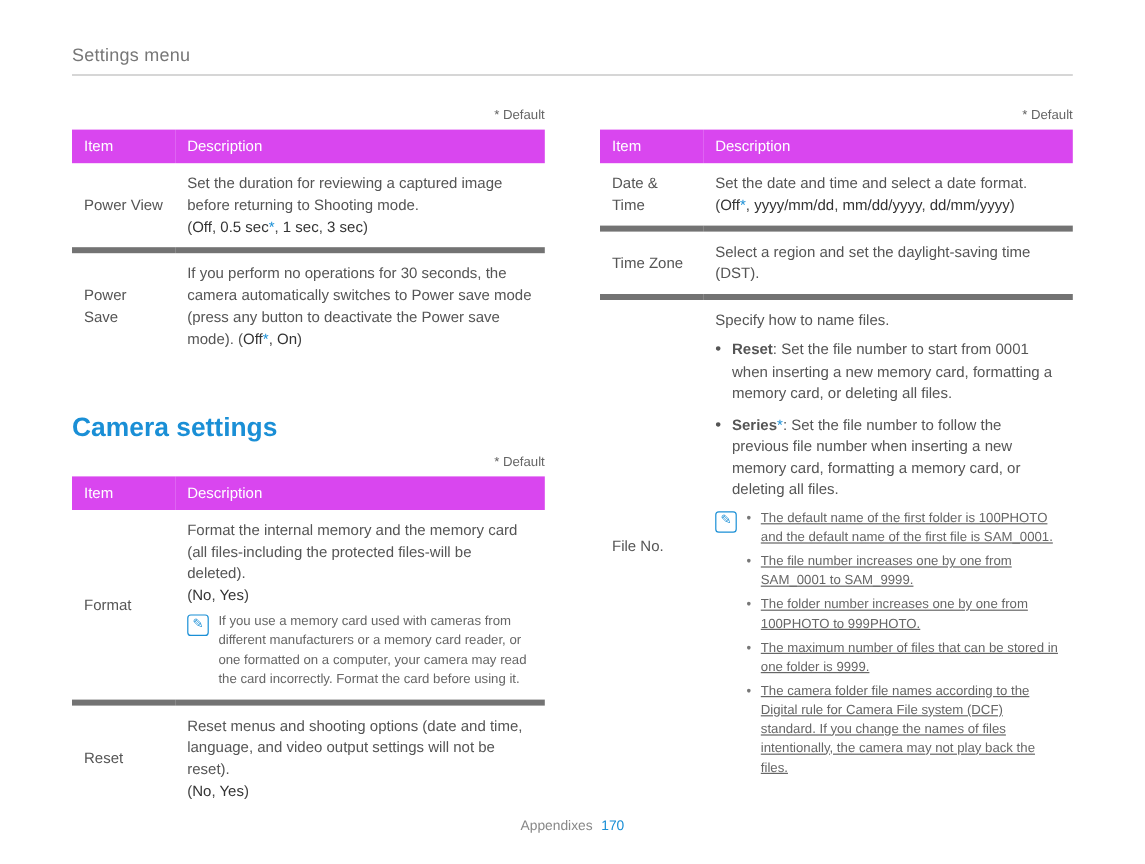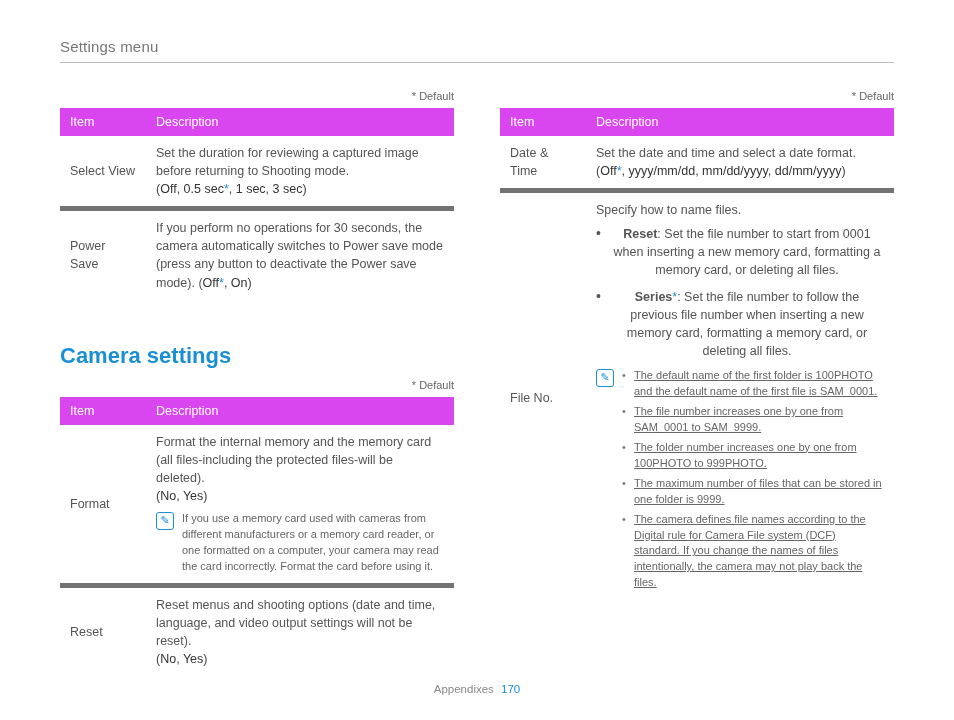--- a/index.html
+++ b/index.html
@@ -90,21 +90,20 @@
     margin-top: 1px;
   }
   .note-text, .note-list {
     font-size: 11px;
     color: #666;
     line-height: 1.45;
   }
   ul.desc-bullets {
     list-style: none;
     margin: 6px 0 0 0;
-    text-align: center;
   }
   ul.desc-bullets > li {
     position: relative;
     padding-left: 14px;
     margin-bottom: 8px;
   }
   ul.desc-bullets > li::before {
     content: "•";
     position: absolute;
     left: 0;
@@ -152,21 +151,21 @@
     <div class="default-note">* Default</div>
     <table class="settings">
       <thead>
         <tr>
           <th>Item</th>
           <th>Description</th>
         </tr>
       </thead>
       <tbody>
         <tr>
-          <td class="item">Select View</td>
+          <td class="item">Power View</td>
           <td>
             <span>Set the duration for reviewing a captured image before returning to Shooting mode.</span><br>
             <span class="opt">
               <span>(</span><b>Off</b><span>, </span><b>0.5 sec</b><span class="star">*</span><span>, </span><b>1 sec</b><span>, </span><b>3 sec</b><span>)</span>
             </span>
           </td>
         </tr>
         <tr>
           <td class="item">Power Save</td>
           <td>
@@ -219,37 +218,41 @@
           <th>Description</th>
         </tr>
       </thead>
       <tbody>
         <tr>
           <td class="item">Date &amp; Time</td>
           <td>
             <span>Set the date and time and select a date format.</span><br>
             <span class="opt"><span>(</span><b>Off</b><span class="star">*</span><span>, </span><b>yyyy/mm/dd</b><span>, </span><b>mm/dd/yyyy</b><span>, </span><b>dd/mm/yyyy</b><span>)</span></span>
           </td>
+        </tr>
+        <tr>
+          <td class="item">Time Zone</td>
+          <td><span>Select a region and set the daylight-saving time (DST).</span></td>
         </tr>
         <tr>
           <td class="item">File No.</td>
           <td>
             <span>Specify how to name files.</span>
             <ul class="desc-bullets">
               <li><b>Reset</b><span>: Set the file number to start from 0001 when inserting a new memory card, formatting a memory card, or deleting all files.</span></li>
               <li><b>Series</b><span class="star">*</span><span>: Set the file number to follow the previous file number when inserting a new memory card, formatting a memory card, or deleting all files.</span></li>
             </ul>
             <div class="note-row">
               <div class="note-icon">✎</div>
               <ul class="note-list">
                 <li>The default name of the first folder is 100PHOTO and the default name of the first file is SAM_0001.</li>
                 <li>The file number increases one by one from SAM_0001 to SAM_9999.</li>
                 <li>The folder number increases one by one from 100PHOTO to 999PHOTO.</li>
                 <li>The maximum number of files that can be stored in one folder is 9999.</li>
-                <li>The camera defines file names according to the Digital rule for Camera File system (DCF) standard. If you change the names of files intentionally, the camera may not play back the files.</li>
+                <li>The camera folder file names according to the Digital rule for Camera File system (DCF) standard. If you change the names of files intentionally, the camera may not play back the files.</li>
               </ul>
             </div>
           </td>
         </tr>
       </tbody>
     </table>
 
   </div>
 </div>
 

